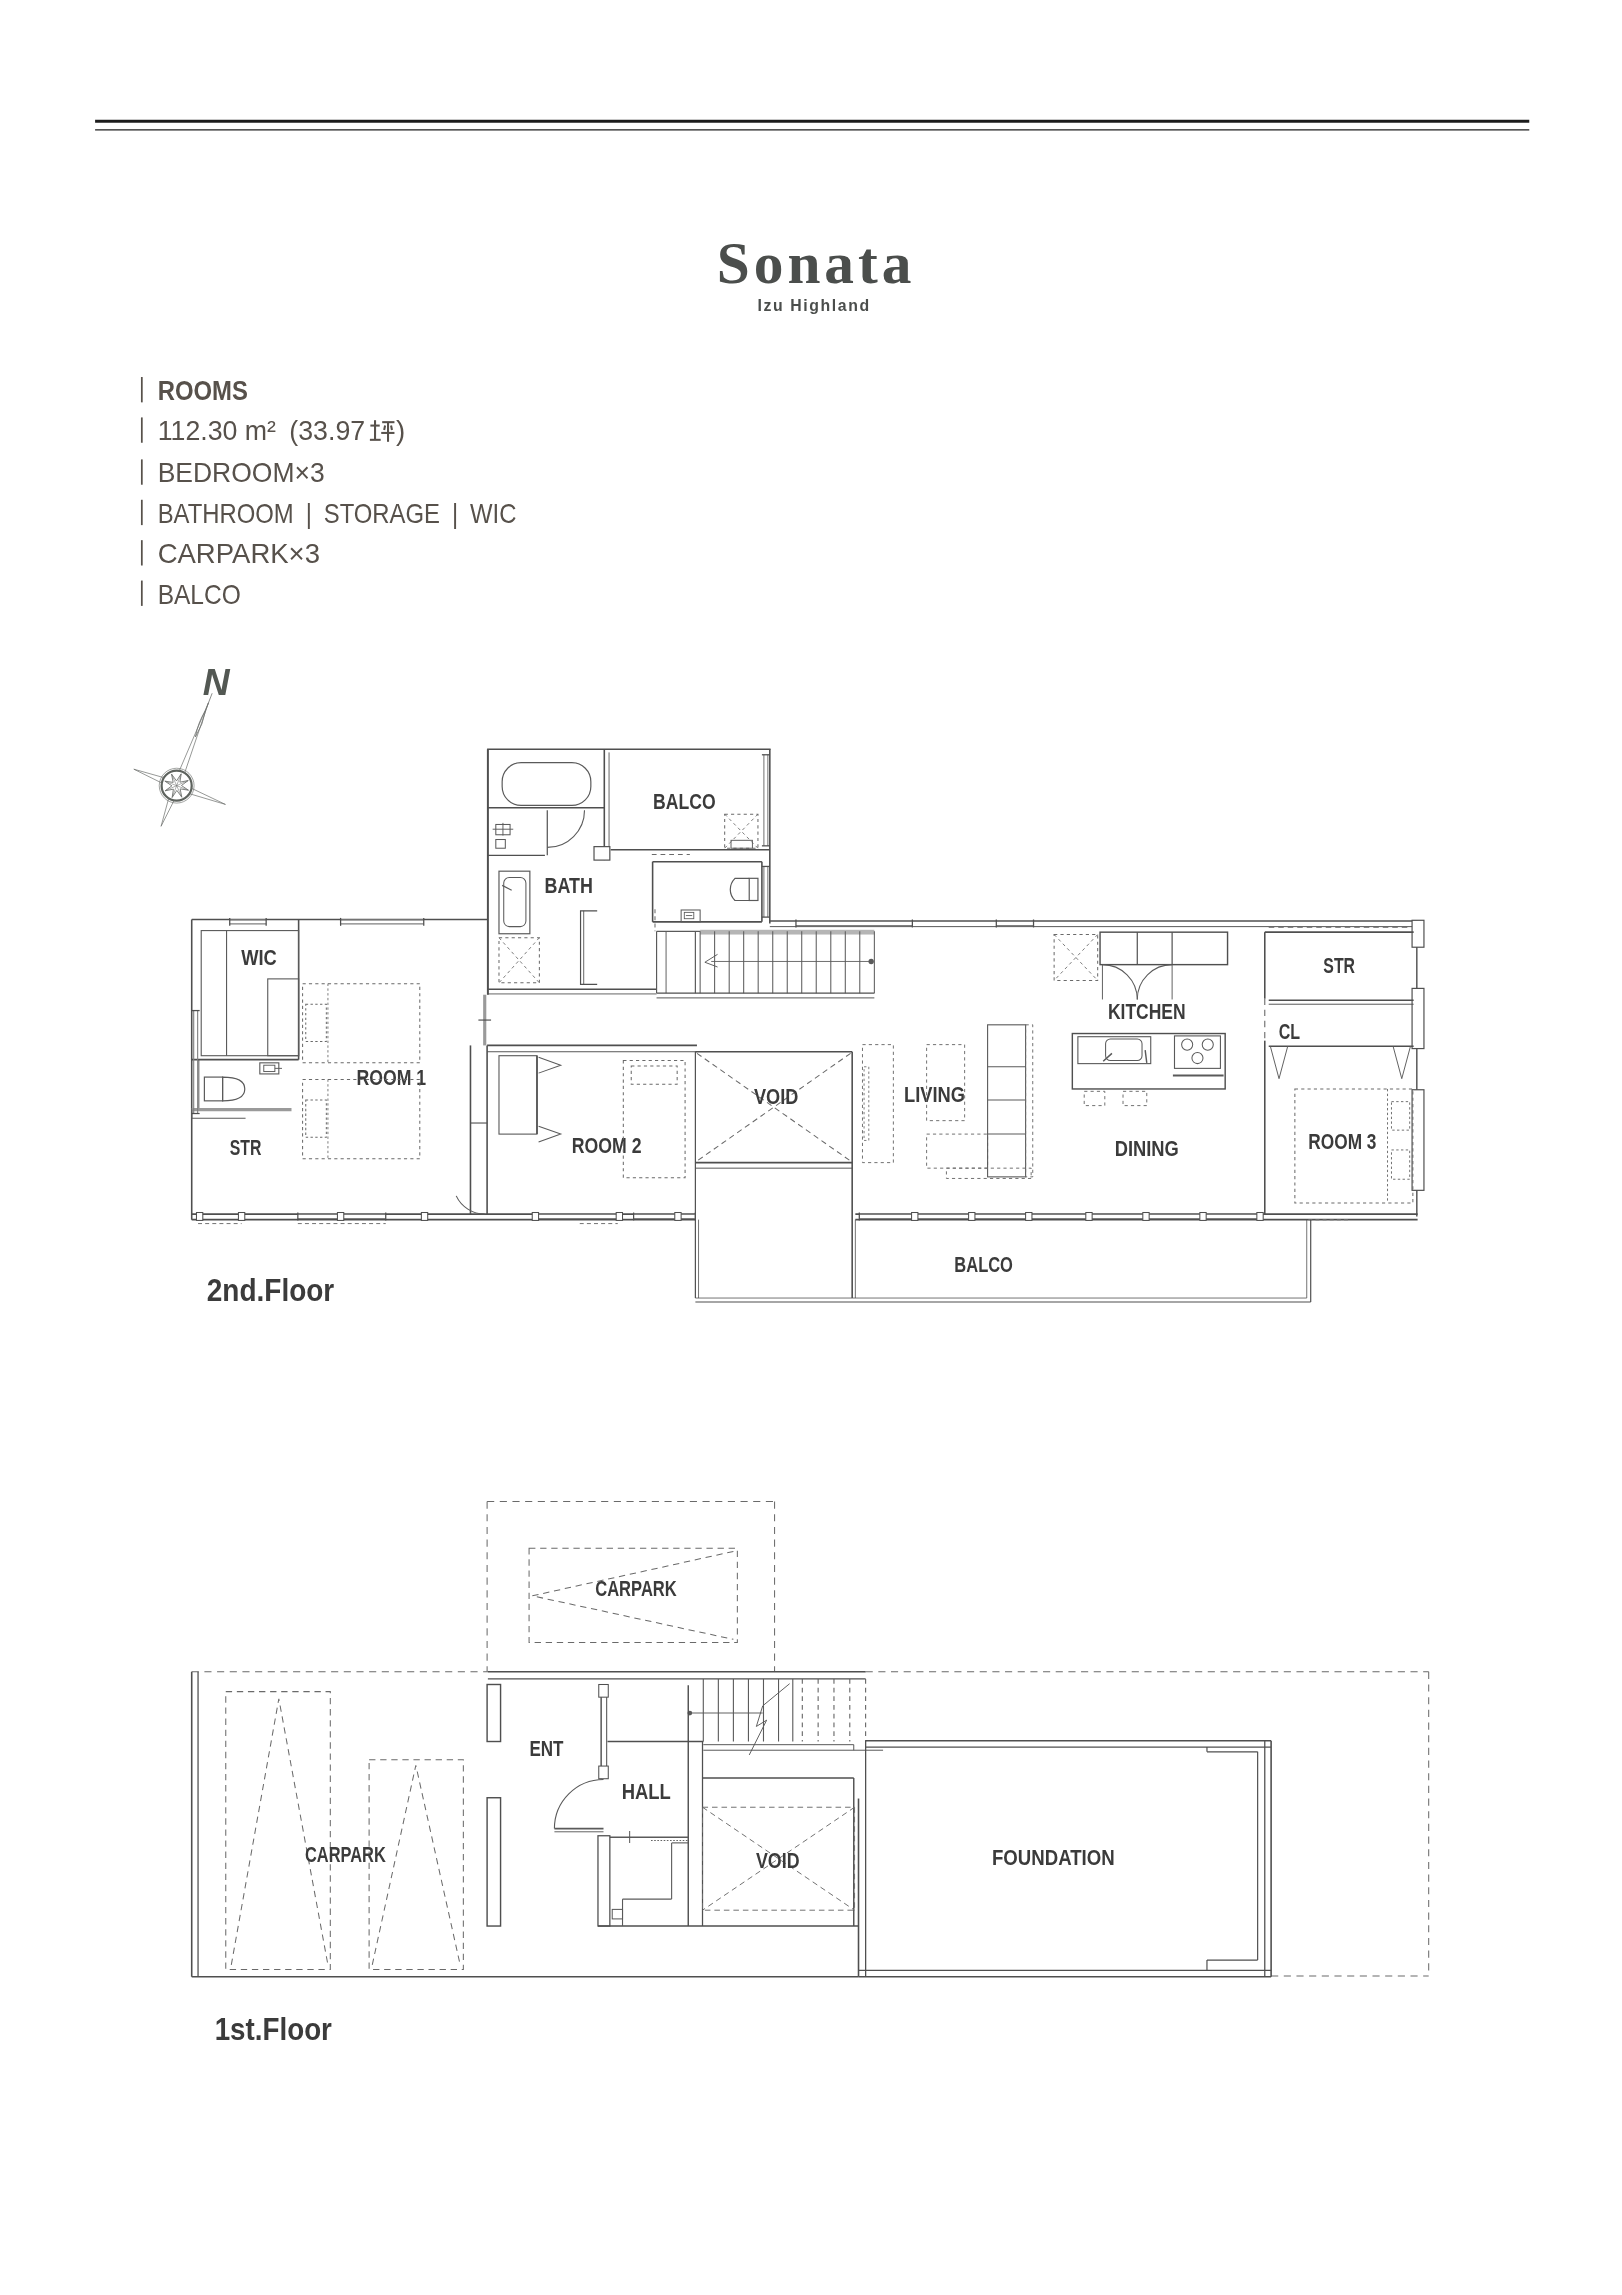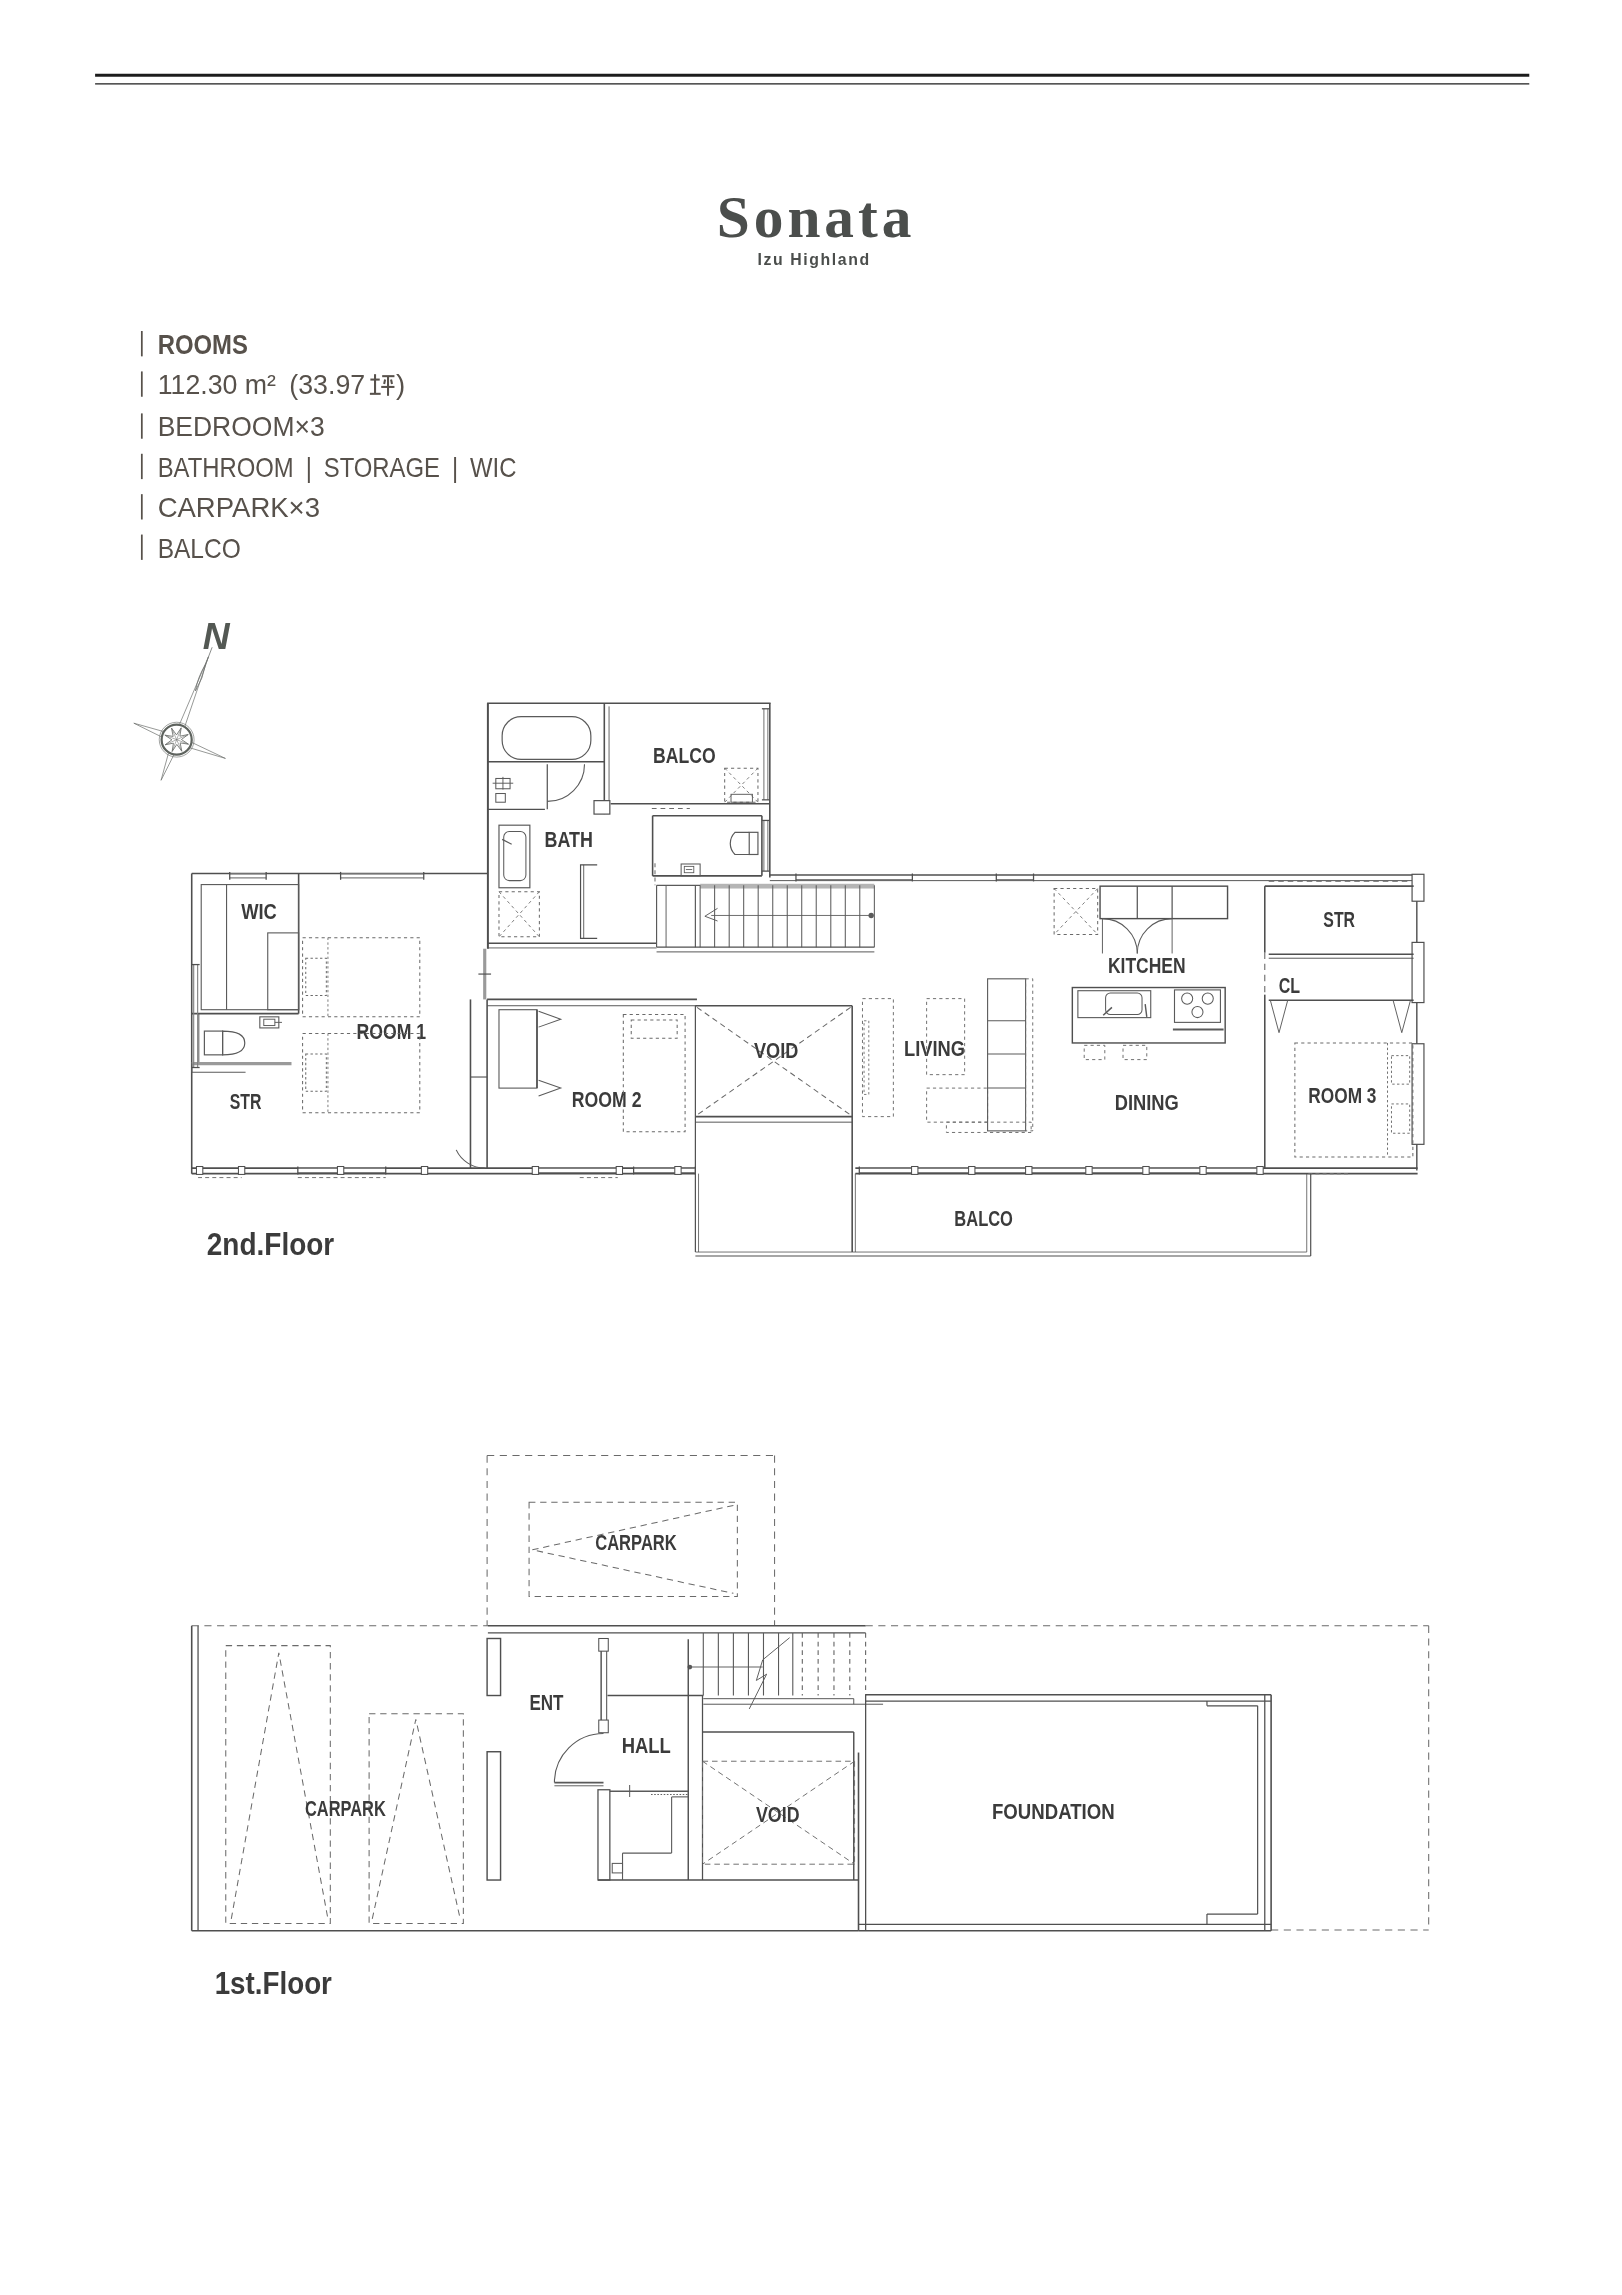--- a/index.html
+++ b/index.html
@@ -1,17 +1,17 @@
 <!DOCTYPE html>
 <html style="font-size:12.7px"><head>
 <meta charset="utf-8">
 <style>
   html,body{margin:0;padding:0;background:#ffffff;}
   #page{position:relative;width:1622px;height:2132px;background:#ffffff;overflow:hidden;
-        font-family:"Liberation Sans", sans-serif;}
+        font-family:"Liberation Sans", sans-serif;margin-top:46px;}
   svg{position:absolute;left:0;top:0;}
   text{font-family:"Liberation Sans", sans-serif;}
 </style>
 </head>
 <body>
 <div id="page">
 <svg width="1622" height="2295" viewBox="0 0 2048 2898" fill="none">
 
 <line x1="120" y1="95" x2="1931" y2="95" stroke="#1c1c1c" stroke-width="4"></line>
 

